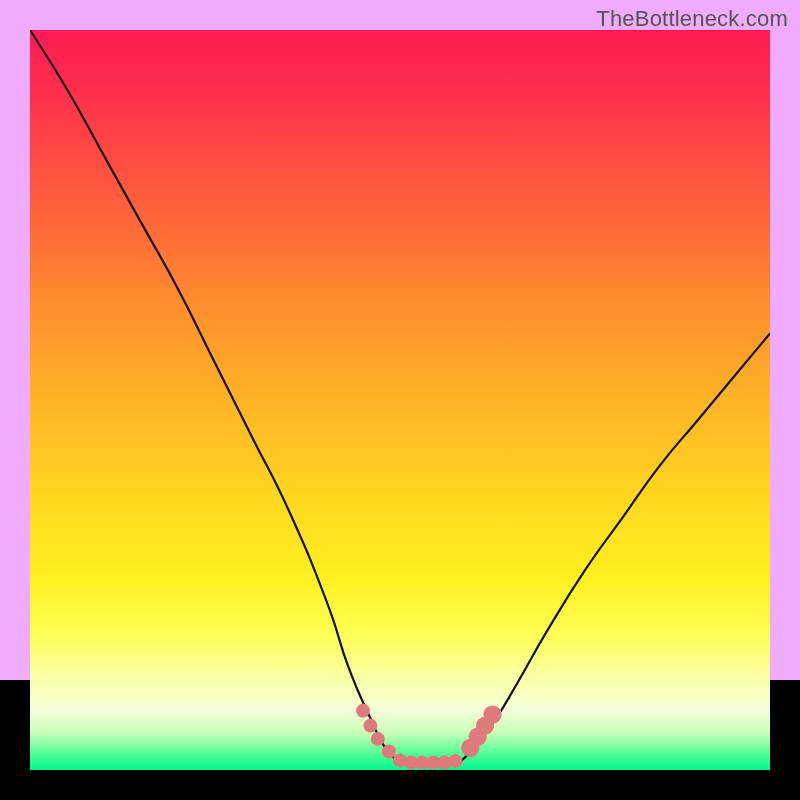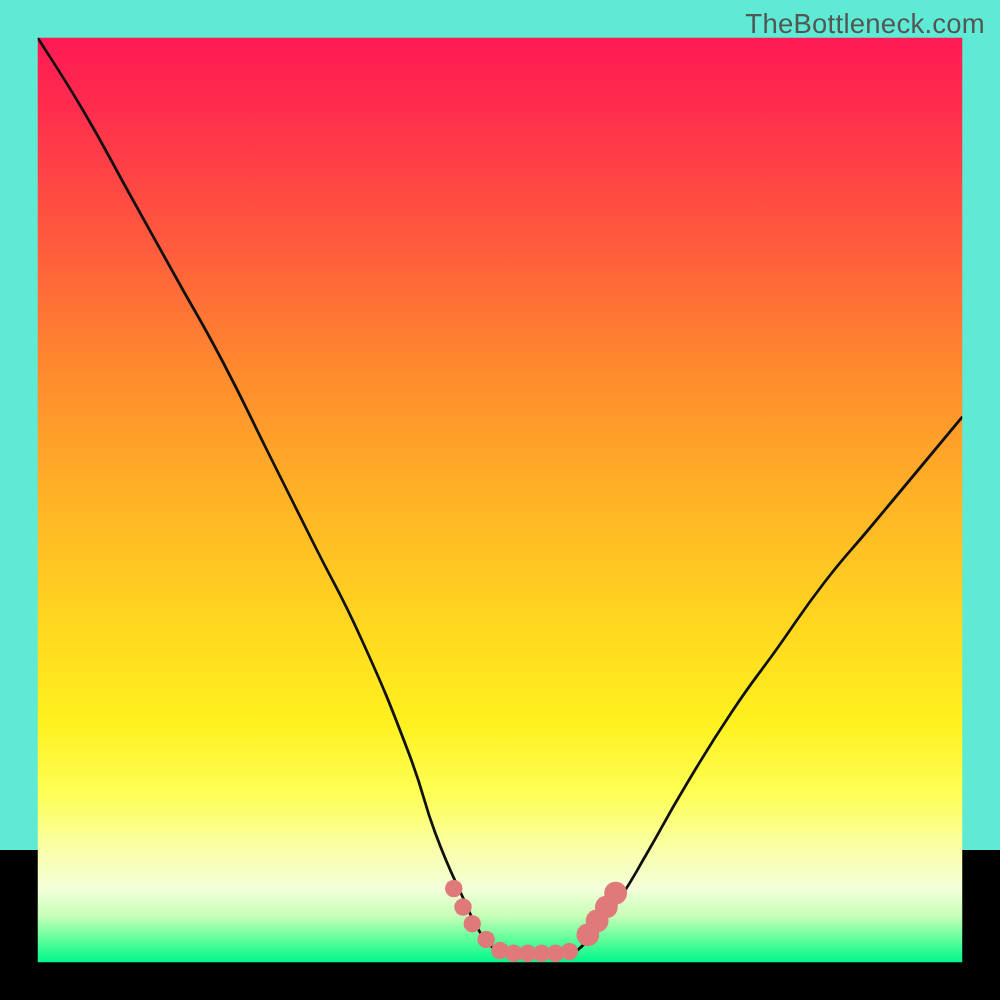--- a/index.html
+++ b/index.html
@@ -10,21 +10,21 @@
     overflow: hidden;
     background: #000;
     font-family: Arial, Helvetica, sans-serif;
   }
   .frame {
     position: absolute;
     top: 0;
     left: 0;
     width: 800px;
     height: 680px;
-    background: #5eead4;
+    background: #f0abfc;
   }
   .plot-area {
     position: absolute;
     top: 30px;
     left: 30px;
     width: 740px;
     height: 740px;
     overflow: hidden;
   }
   .gradient-bg {

